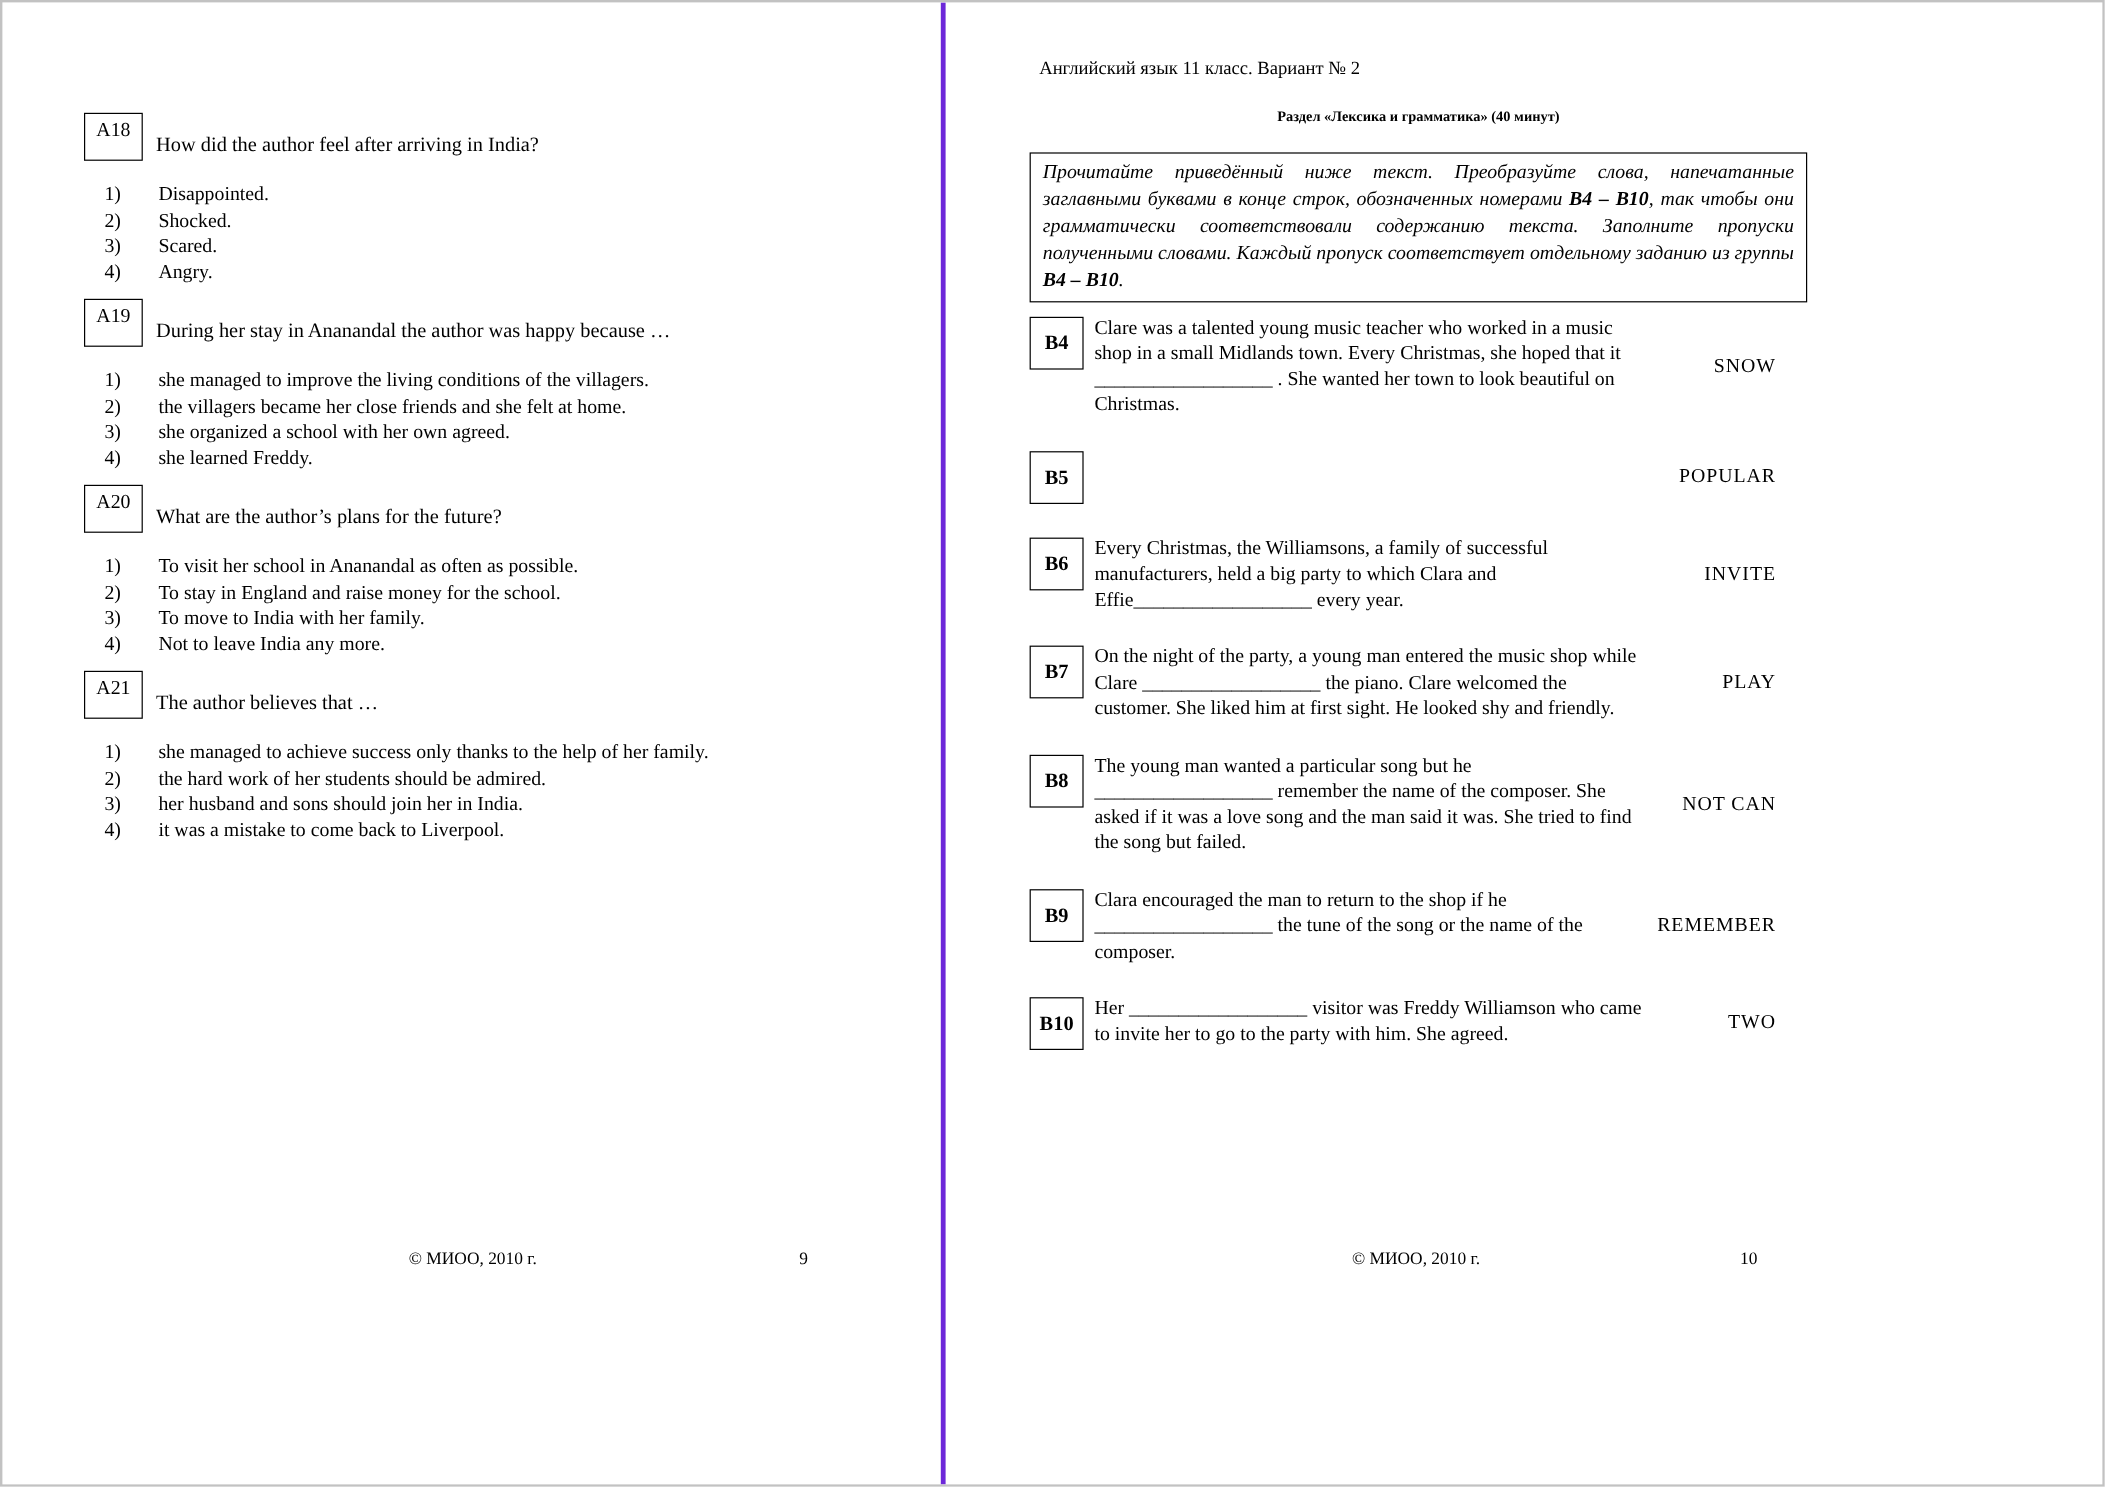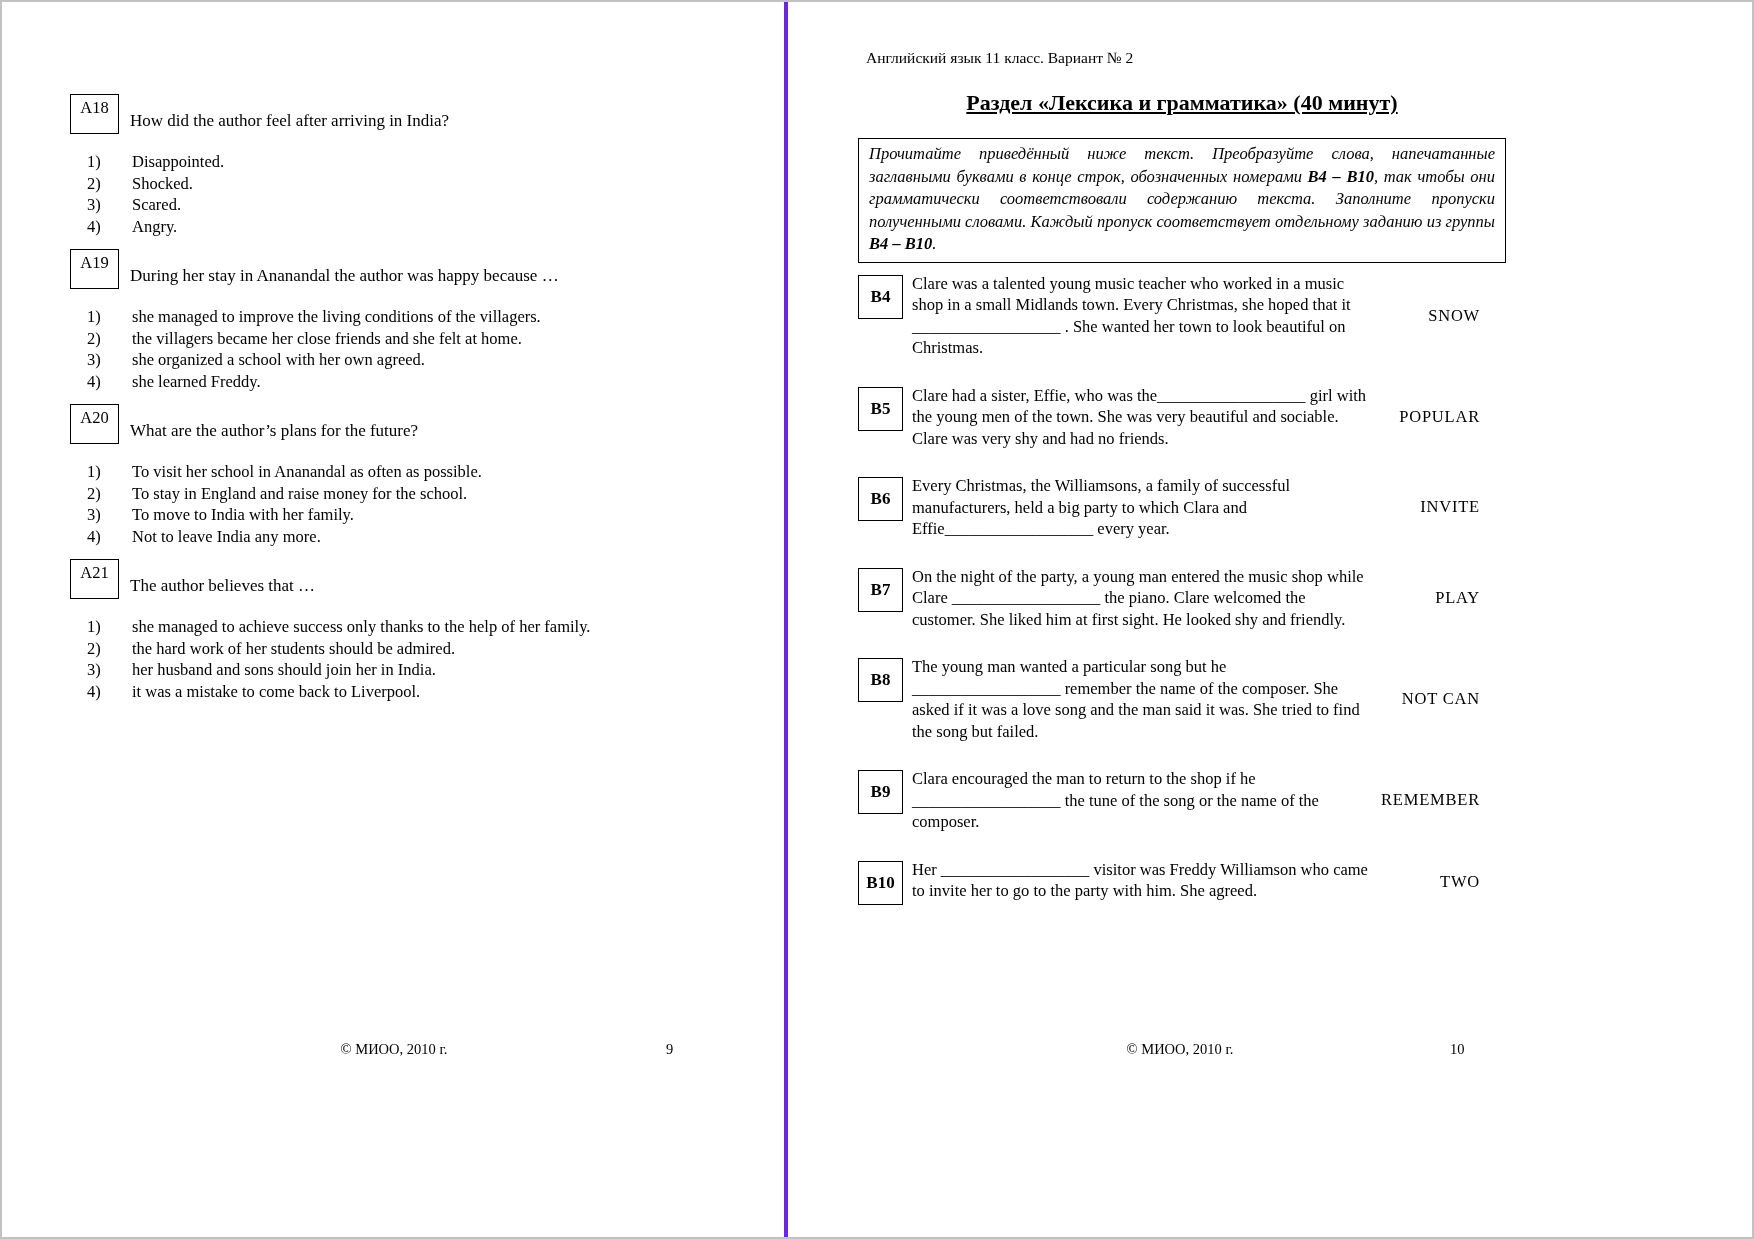--- a/index.html
+++ b/index.html
@@ -23,21 +23,21 @@
   }
   .q-prompt { margin-left:11px; padding-bottom:3px; font-size:17px; }
   .options { list-style:none; margin-top:17px; }
   .option { display:flex; line-height:21.5px; font-size:16.5px; }
   .opt-num { width:62px; padding-left:17px; flex:none; }
   .opt-text { flex:1; }
 
   
   .running-header { position:absolute; top:47px; left:78px; font-size:15.5px; }
   .rp-content { width:648px; margin-left:70px; padding-top:88px; position:relative; }
-  .section-title { text-align:center; font-weight:bold; font-size:22px;text-decoration:underline; }
+  .section-title { text-align:center; font-weight:bold; font-size:12px; }
   .instr-box {
     margin-top:22px; border:1px solid #000; padding:4px 10px 6px 10px;
     font-style:italic; text-align:justify; font-size:16.5px; line-height:22.5px;
   }
   .instr-box .bold-seg { font-weight:bold; }
   .story-title { text-align:center; font-weight:bold; font-size:17.5px; margin-top:14px; }
   .tasks { margin-top:0; }
   .task { display:flex; margin-top:26px; }
   .task:first-child { margin-top:10px; }
   .b-box {
@@ -199,21 +199,20 @@
             <span>B4</span>
           </div>
           <div class="task-text">Clare was a talented young music teacher who worked in a music shop in a small Midlands town. Every Christmas, she hoped that it __________________ . She wanted her town to look beautiful on Christmas.</div>
           <div class="task-kw">SNOW</div>
         </div>
 
         <div class="task">
           <div class="b-box">
             <span>B5</span>
           </div>
-          <div class="task-text">Clare had a sister, Effie, who was the__________________ girl with the young men of the town.  She was very beautiful and sociable. Clare was very shy and had no friends.</div>
           <div class="task-kw">POPULAR</div>
         </div>
 
         <div class="task">
           <div class="b-box">
             <span>B6</span>
           </div>
           <div class="task-text">Every Christmas, the Williamsons, a family of successful manufacturers, held a big party to which Clara and Effie__________________ every year.</div>
           <div class="task-kw">INVITE</div>
         </div>

